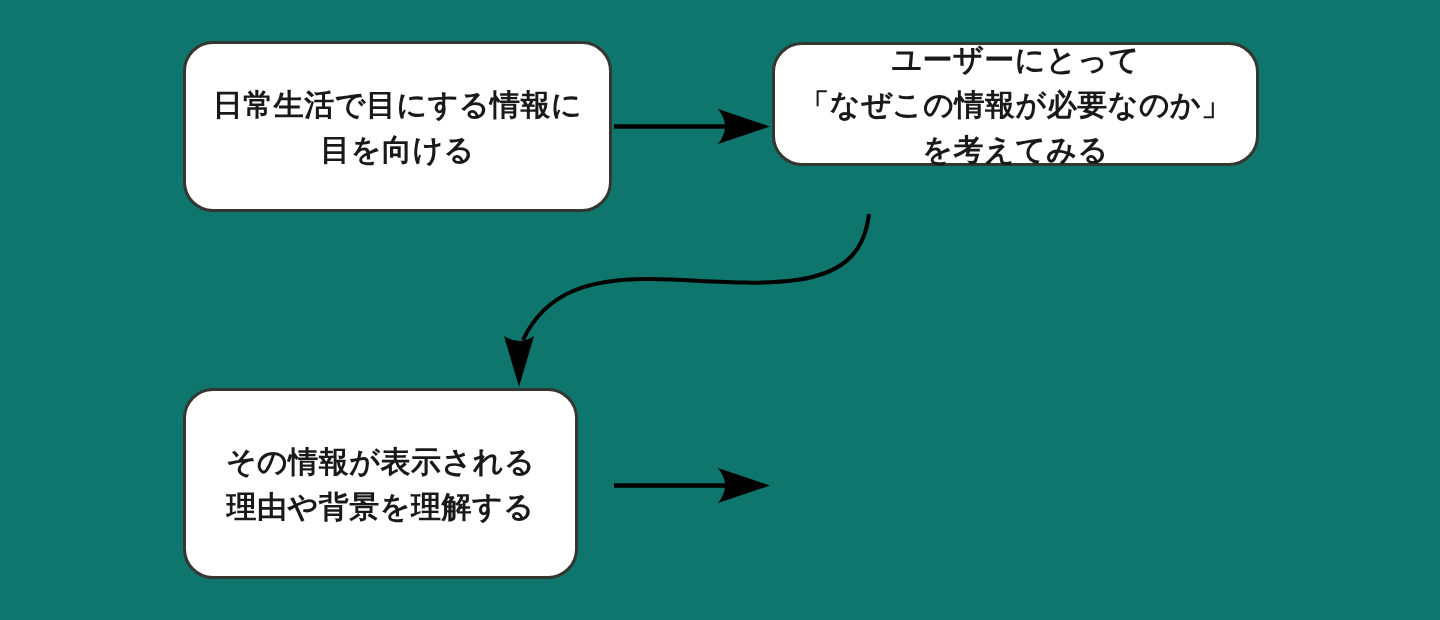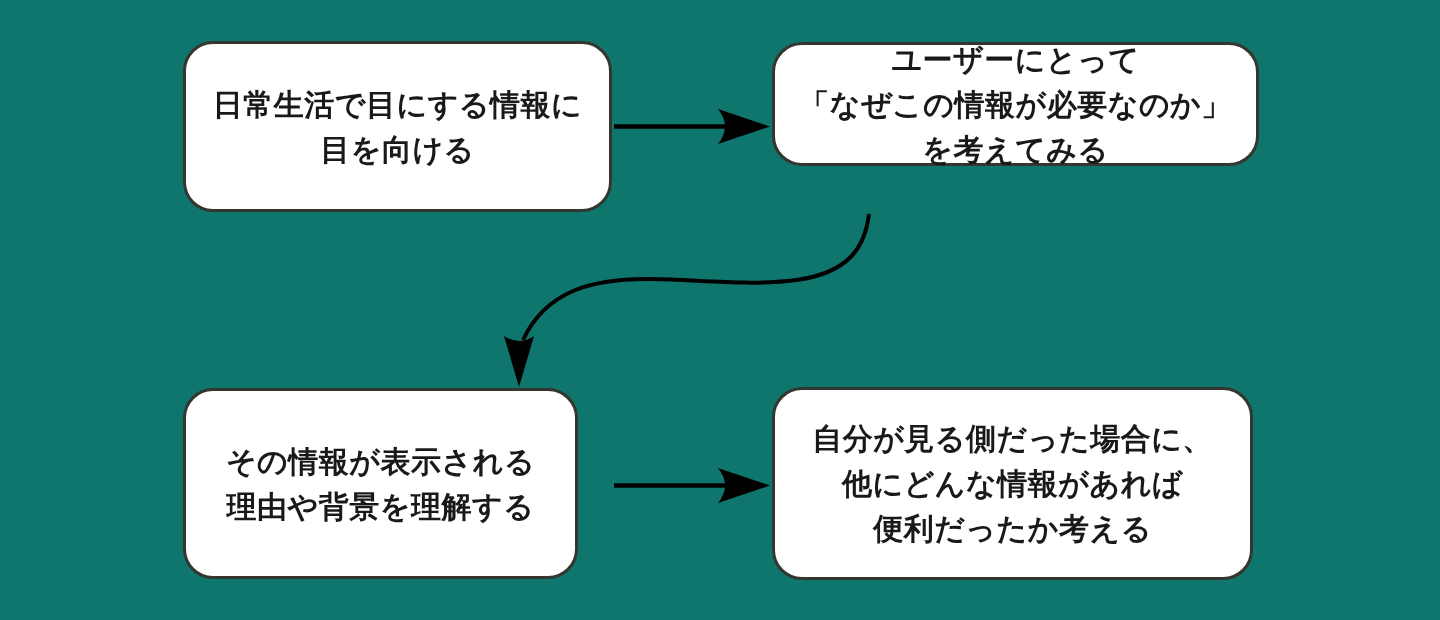--- a/index.html
+++ b/index.html
@@ -74,17 +74,14 @@
   <div class="flow-node" id="node-1">日常生活で目にする情報に
 目を向ける</div>
 
   <div class="flow-node" id="node-2">ユーザーにとって
 「なぜこの情報が必要なのか」
 を考えてみる</div>
 
   <div class="flow-node" id="node-3">その情報が表示される
 理由や背景を理解する</div>
 
-  <div class="flow-node" id="node-4">自分が見る側だった場合に、
-他にどんな情報があれば
-便利だったか考える</div>
 
 </div>
 
 </body></html>

